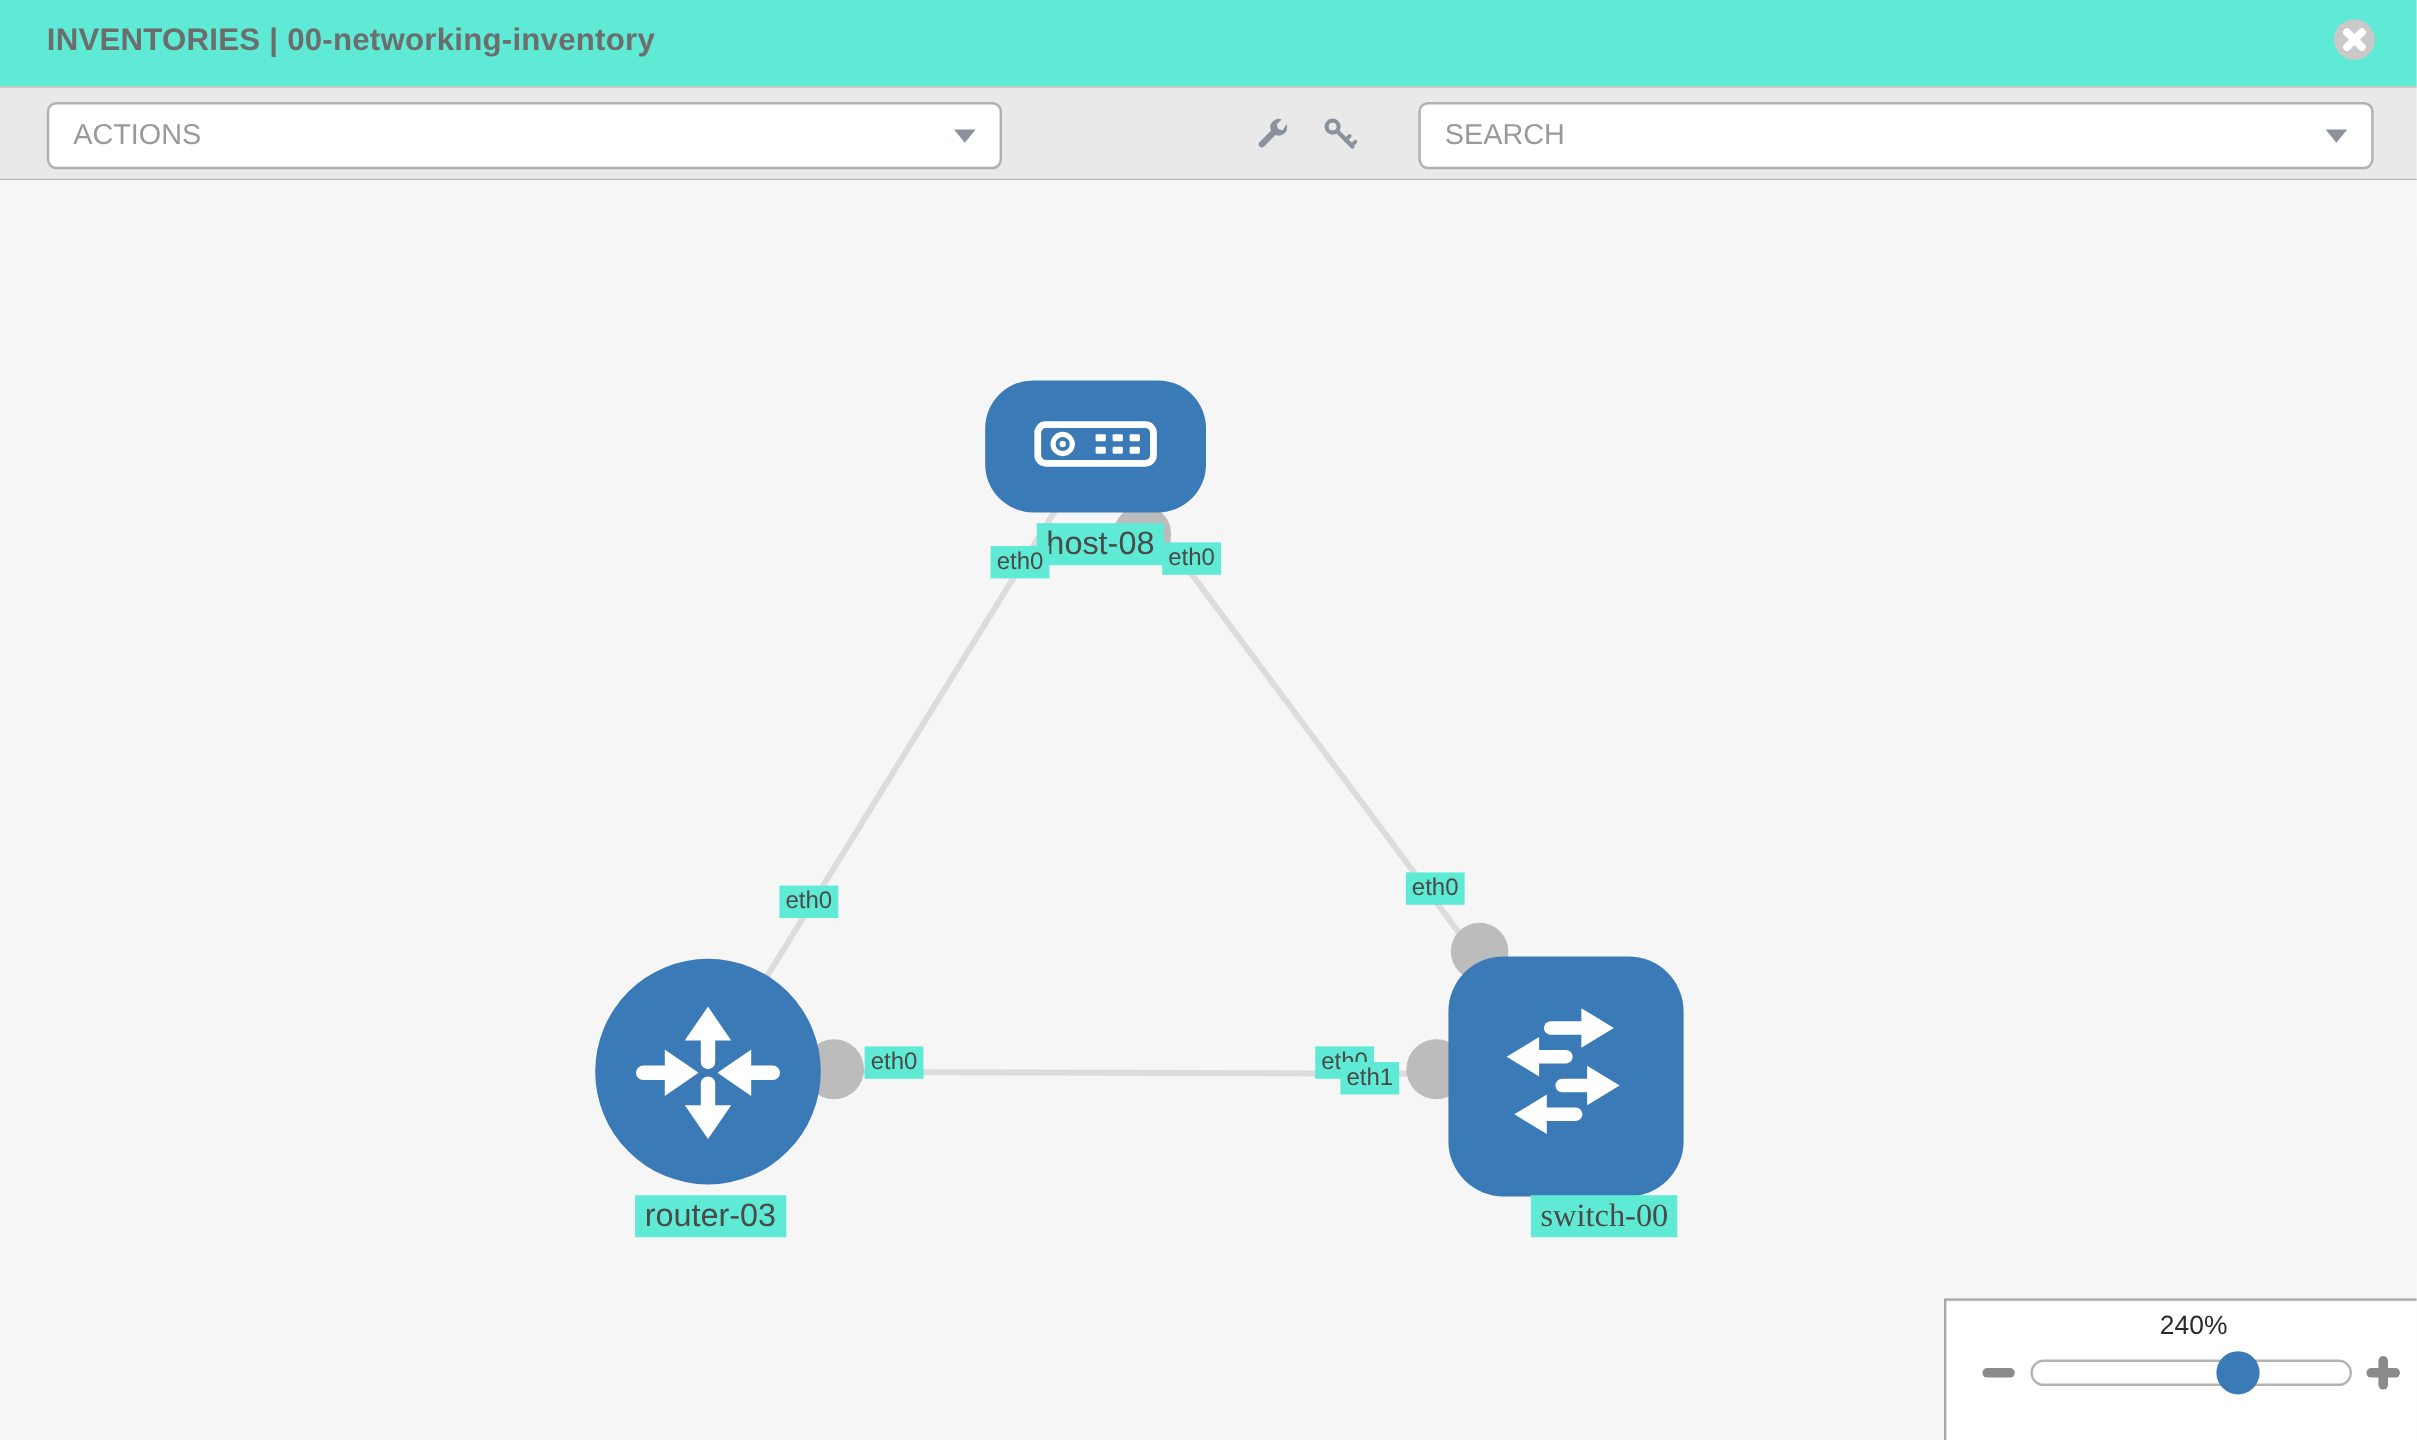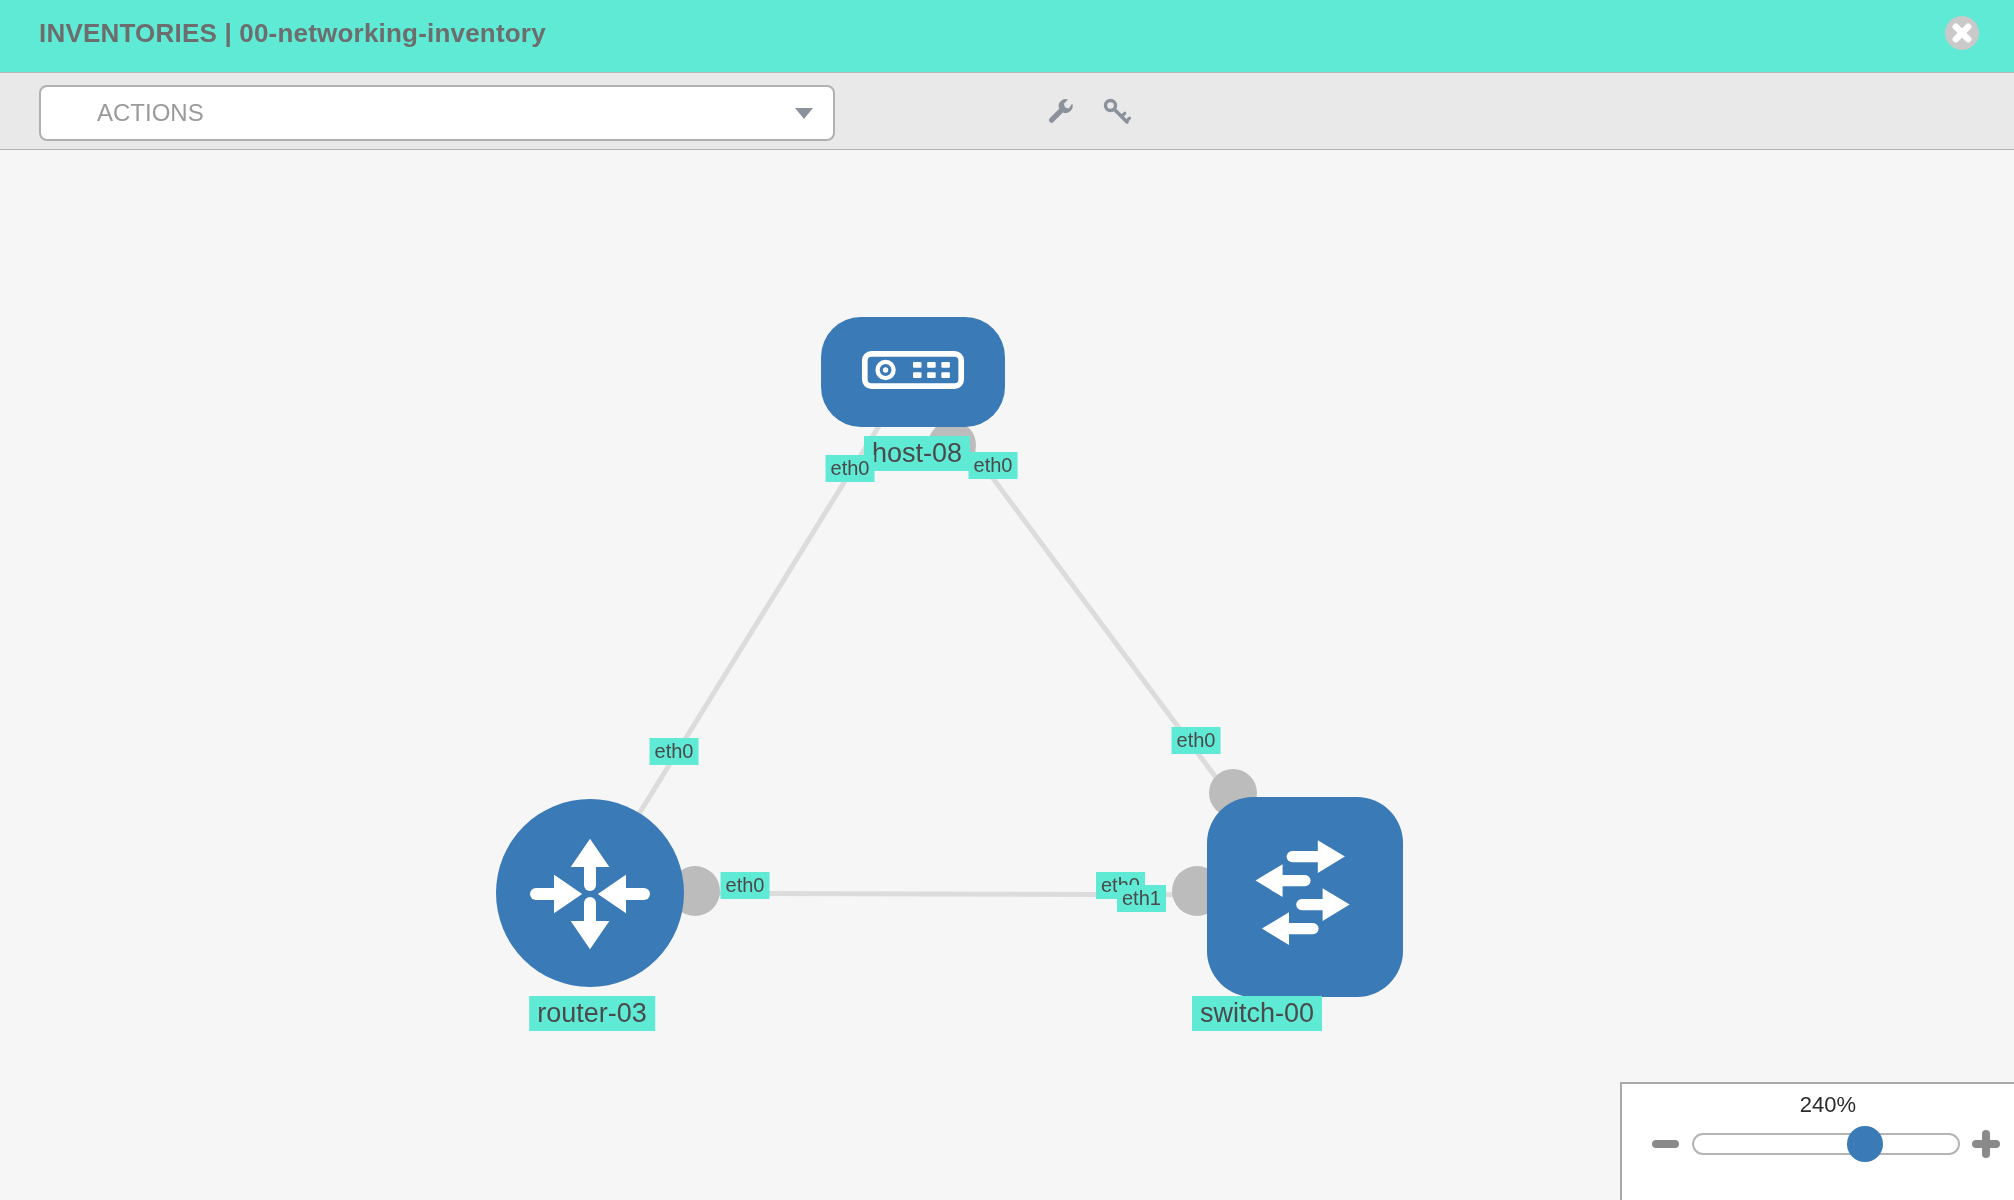--- a/index.html
+++ b/index.html
@@ -20,21 +20,21 @@
   
   .header{position:absolute;left:0;top:0;width:2014px;height:72px;background:#5eead4;}
   .page-title{position:absolute;left:39px;top:18px;font-size:26px;font-weight:bold;color:#6d6d6d;letter-spacing:.2px;}
   .close-btn{position:absolute;left:1944px;top:15px;width:36px;height:36px;border:none;background:transparent;cursor:pointer;}
 
   
   .toolbar{position:absolute;left:0;top:72px;width:2014px;height:78px;background:var(--toolbar-bg);
     border-top:1px solid var(--toolbar-border);border-bottom:1px solid var(--toolbar-border);}
   .select-box{position:absolute;top:12px;height:56px;background:#fff;border:2px solid #b0b0b0;border-radius:8px;
     display:flex;align-items:center;padding:0 20px;cursor:pointer;}
-  .select-box .select-text{font-size:24px;color:var(--muted-text);flex:1;margin-left:36px;}
+  .select-box .select-text{font-size:24px;color:var(--muted-text);flex:1;}
   .chevron-down{width:0;height:0;border-left:9px solid transparent;border-right:9px solid transparent;
     border-top:11px solid var(--icon-gray);margin-left:12px;}
   .actions-box{left:39px;width:796px;}
   .search-box{left:1182px;width:796px;}
   .tool-icon-btn{position:absolute;top:23px;width:32px;height:32px;border:none;background:transparent;cursor:pointer;padding:0;}
   .wrench-btn{left:1044px;}
   .key-btn{left:1101px;}
 
   
   .canvas{position:absolute;left:0;top:150px;width:2014px;height:1050px;background:var(--canvas-bg);overflow:hidden;}
@@ -93,20 +93,24 @@
     <span>
       <svg width="32" height="32" viewBox="0 0 32 32" fill="none" stroke="#8b929b" stroke-linecap="round">
         <circle cx="9.5" cy="9.5" r="5" stroke-width="3.4"></circle>
         <path d="M13.3 13.3 L26 26" stroke-width="3.6"></path>
         <path d="M20.5 20.5 l3.2-3.2" stroke-width="3.2"></path>
         <path d="M25.3 25.3 l3.2-3.2" stroke-width="3.2"></path>
       </svg>
     </span>
   </button>
 
+  <div class="select-box search-box">
+    <span class="select-text">SEARCH</span>
+    <span class="chevron-down"></span>
+  </div>
 </div>
 
 <div class="canvas">
 
   <svg class="links-svg" width="2014" height="1050" viewBox="0 0 2014 1050">
 
     <line x1="913" y1="221" x2="590" y2="743" stroke="#dcdcdc" stroke-width="5"></line>
     <line x1="913" y1="221" x2="1305" y2="747" stroke="#dcdcdc" stroke-width="5"></line>
     <line x1="590" y1="743" x2="1305" y2="745" stroke="#dcdcdc" stroke-width="5"></line>
 
@@ -157,21 +161,21 @@
         <line x1="48" y1="56" x2="64" y2="56" stroke-width="7"></line>
         <polygon points="62,47.5 76,56 62,64.5" stroke-width="2"></polygon>
         <line x1="55" y1="71" x2="37" y2="71" stroke-width="7"></line>
         <polygon points="39,62.5 25,71 39,79.5" stroke-width="2"></polygon>
       </svg>
     </span>
   </div>
 
   <div class="graph-label node-label" style="left:917px;top:286px;">host-08</div>
   <div class="graph-label node-label" style="left:592px;top:846px;">router-03</div>
-  <div class="graph-label node-label" style="left:1257px;top:846px;">switch-00</div>
+  <div class="graph-label node-label" style="left:1337px;top:846px;font-family:Liberation Serif, serif;">switch-00</div>
 
   <div class="graph-label iface-label" style="left:850px;top:305px;">eth0</div>
   <div class="graph-label iface-label" style="left:993px;top:302px;">eth0</div>
   <div class="graph-label iface-label" style="left:674px;top:588px;">eth0</div>
   <div class="graph-label iface-label" style="left:1196px;top:577px;">eth0</div>
   <div class="graph-label iface-label" style="left:745px;top:722px;">eth0</div>
 
   <div class="graph-label iface-label abs-left" style="left:1096px;top:722px;">eth0</div>
   <div class="graph-label iface-label abs-left" style="left:1117px;top:722px;margin-top:13px;">eth1</div>
 

